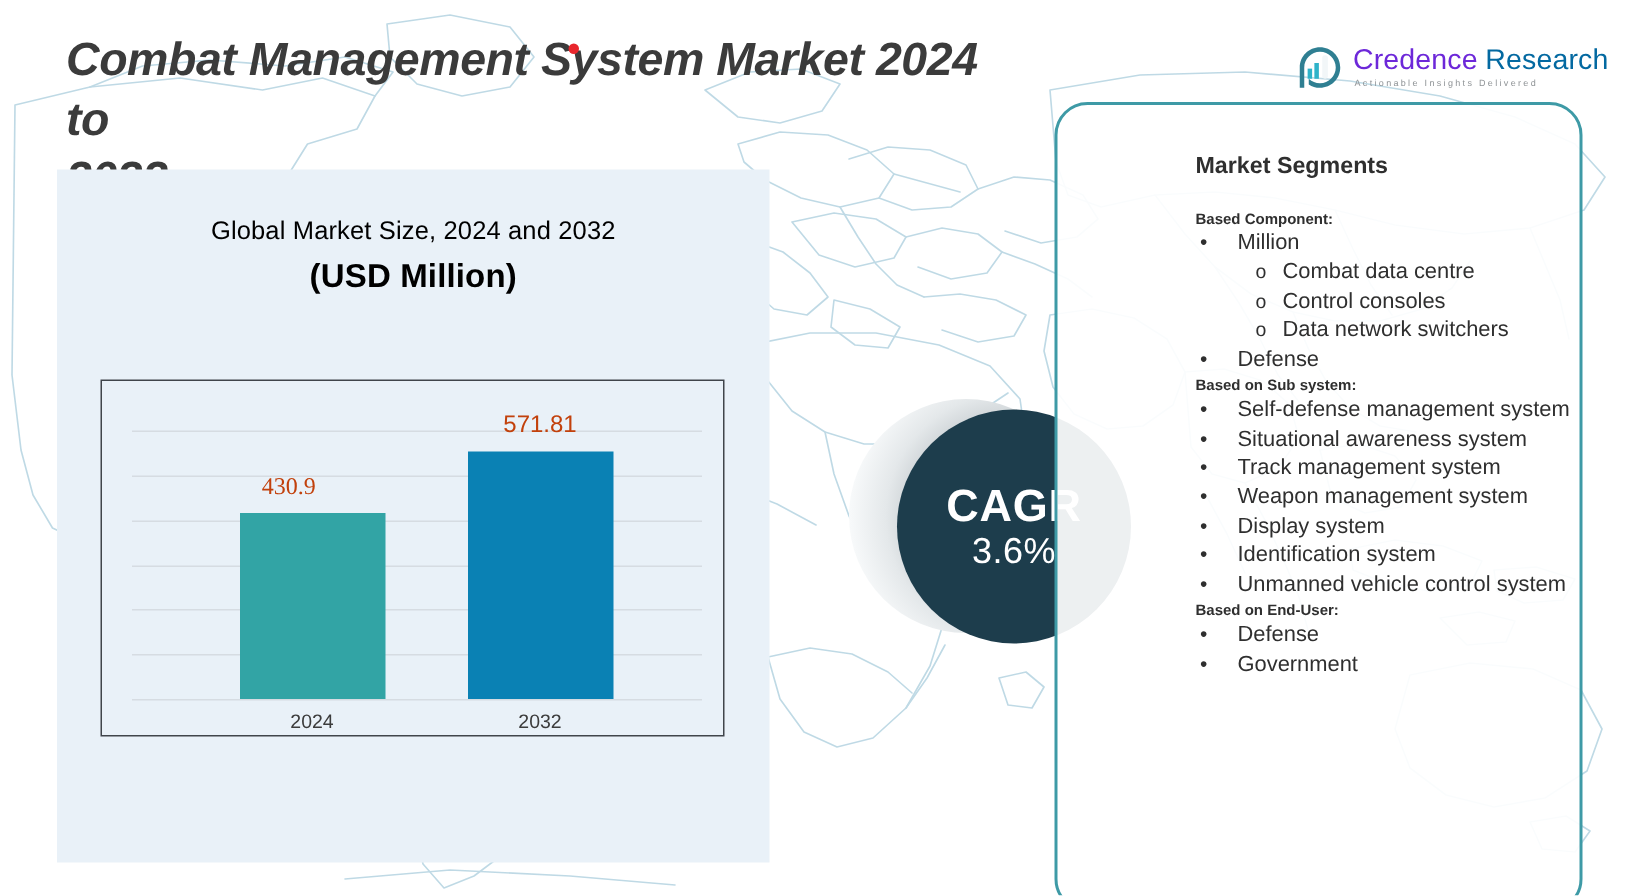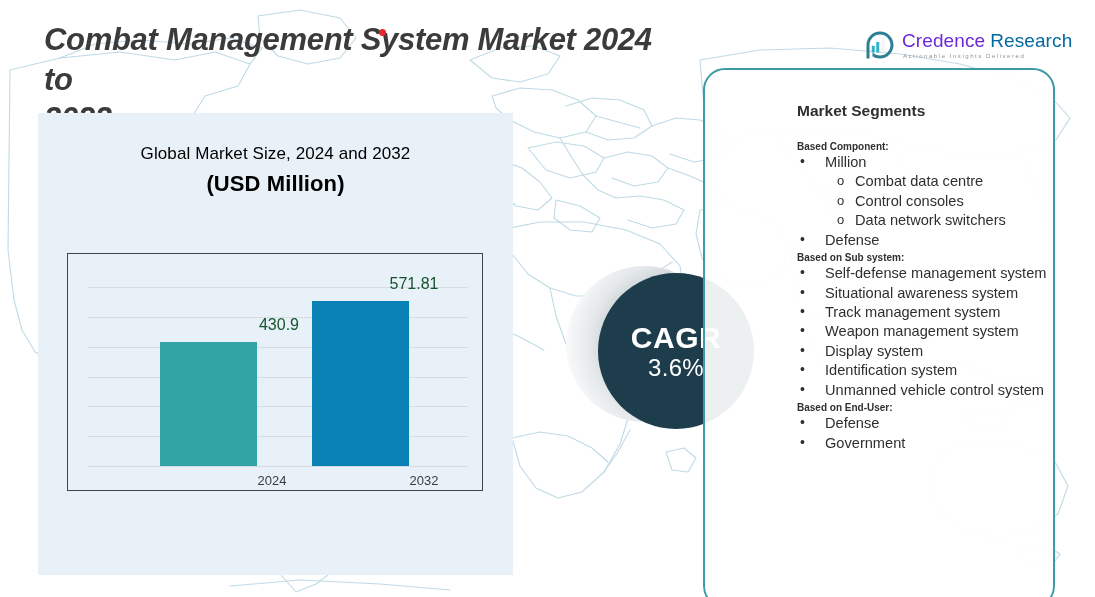--- a/index.html
+++ b/index.html
@@ -53,24 +53,24 @@
 
   
   #plotbox{
     position:absolute;left:67px;top:253px;width:416px;height:238px;
     border:1.6px solid #40454b;
     background:transparent;box-sizing:border-box;
   }
   .gridline{position:absolute;left:20px;right:14px;height:1px;background:#d6dce2;}
   .bar{position:absolute;bottom:0;}
   .bar-label{
-    position:absolute;font-size:16px;color:#14532d;text-align:right;white-space:nowrap;
+    position:absolute;font-size:16px;color:#c2410c;text-align:center;white-space:nowrap;
   }
   .cat-label{
-    position:absolute;font-size:13px;color:#3c3c3c;text-align:right;white-space:nowrap;
+    position:absolute;font-size:13px;color:#3c3c3c;text-align:center;white-space:nowrap;
   }
 
   
   #cagr-wrap{position:absolute;left:566px;top:266px;width:192px;height:160px;}
   #cagr-shadow{
     position:absolute;left:0;top:0;width:156px;height:156px;border-radius:50%;
     background:radial-gradient(circle at 68% 50%, #7d868c 0%, #b9c0c4 38%, #e4e8ea 62%, #f7f9fa 80%, rgba(255,255,255,0) 92%);
     filter:blur(0.4px);
   }
   #cagr-circle{
@@ -214,21 +214,21 @@
   <div id="plotbox">
 
   <div class="gridline" style="top: 33px;"></div>
       <div class="gridline" style="top: 62.8333px;"></div>
       <div class="gridline" style="top: 92.6667px;"></div>
       <div class="gridline" style="top: 122.5px;"></div>
       <div class="gridline" style="top: 152.333px;"></div>
       <div class="gridline" style="top: 182.167px;"></div>
       <div class="gridline" style="top: 212px;"></div>
       <div class="bar" style="left: 91.5px; width: 97px; height: 124.345px; bottom: 24px; background: rgb(50, 164, 165);"></div>
-      <div class="bar-label" style="left: 74px; width: 157px; top: 61.6546px;">430.9</div>
+      <div class="bar-label" style="left: 46px; width: 157px; top: 61.6546px; font-family: Liberation Serif, serif;">430.9</div>
       <div class="cat-label" style="left: 61.5px; width: 157px; top: 219px;">2024</div>
       <div class="bar" style="left: 243.5px; width: 97px; height: 165.008px; bottom: 24px; background: rgb(10, 129, 180);"></div>
       <div class="bar-label" style="left: 213.5px; width: 157px; top: 20.992px;">571.81</div>
       <div class="cat-label" style="left: 213.5px; width: 157px; top: 219px;">2032</div>
     </div>
 
   <div id="cagr-wrap">
     <div id="cagr-shadow"></div>
     <div id="cagr-circle">
       <span class="c1">CAGR</span>

